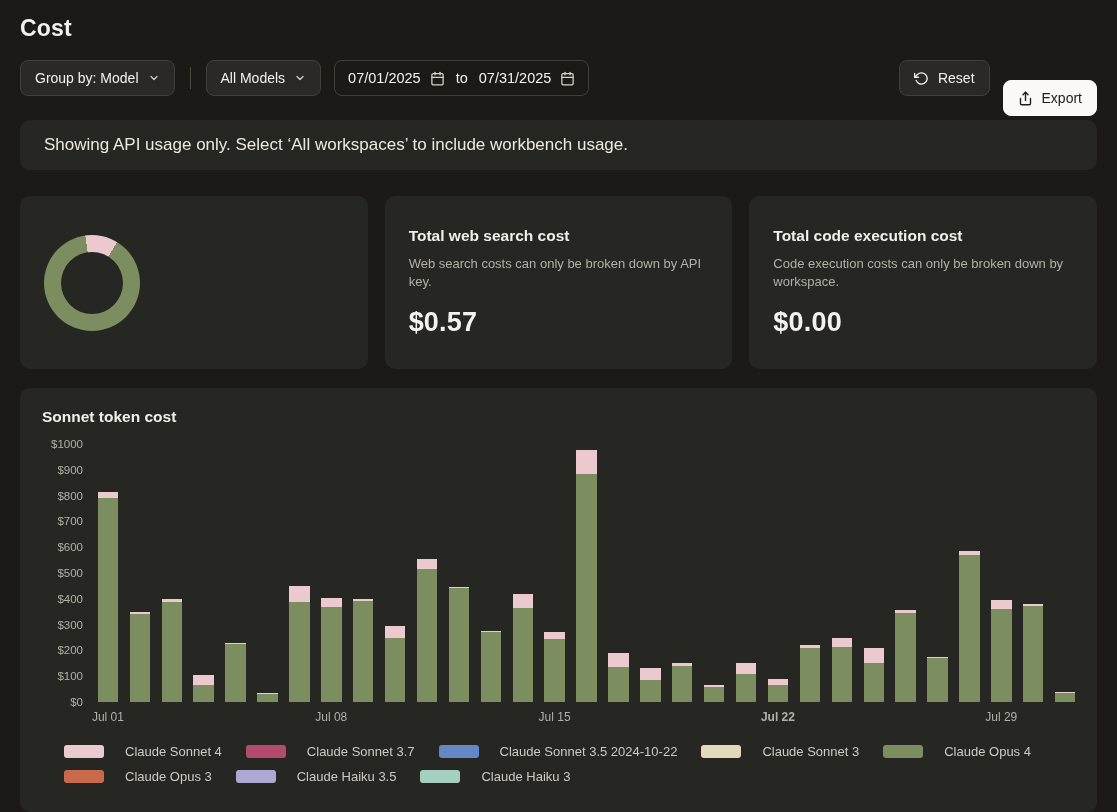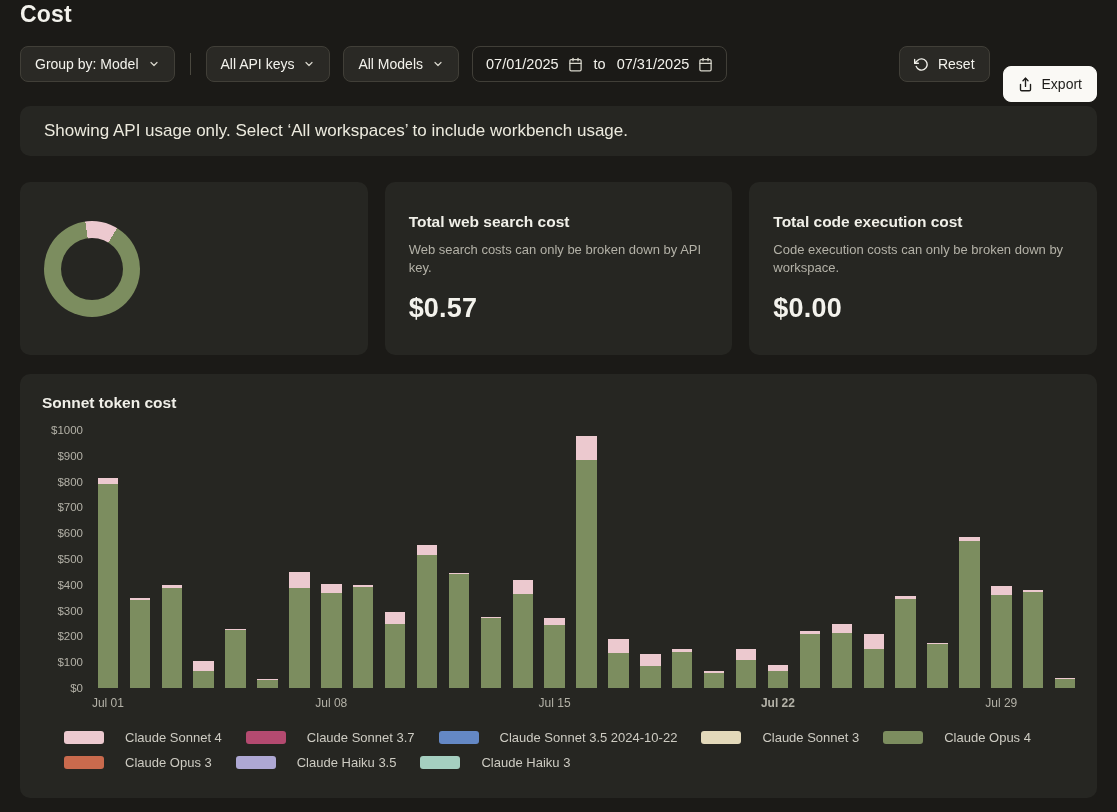--- a/index.html
+++ b/index.html
@@ -13,21 +13,21 @@
     --pink:#ecc9cf;
     --light-btn:#faf9f5;
   }
   *{box-sizing:border-box;}
   html,body{margin:0;padding:0;}
   body{
     width:1117px;height:812px;overflow:hidden;
     background:var(--bg);color:var(--text);
     font-family:"Liberation Sans","DejaVu Sans",sans-serif;
   }
-  .page{padding:0 20px 0 20px;}
+  .page{padding:14px 20px 0 20px;}
   h1.page-title{margin:0;font-size:23px;font-weight:700;letter-spacing:.2px;line-height:28px;}
 
   
   .toolbar{display:flex;align-items:center;gap:13px;margin-top:18px;height:36px;}
   .btn{
     display:inline-flex;align-items:center;gap:9px;height:36px;padding:0 14px;
     background:#2a2925;border:1px solid var(--border);border-radius:8px;
     color:var(--text);font-size:14px;font-family:inherit;cursor:pointer;white-space:nowrap;
   }
   .btn svg{flex:none;}
@@ -86,26 +86,20 @@
   <div class="toolbar">
     <button class="btn">
       <span>Group by: Model</span>
       <svg width="12" height="12" viewBox="0 0 24 24" fill="none" stroke="#d8d6cc" stroke-width="2.4" stroke-linecap="round" stroke-linejoin="round">
           <polyline points="6 9 12 15 18 9"></polyline>
         </svg>
     </button>
 
     <span class="vdivider"></span>
 
-    <button class="btn">
-      <span>All API keys</span>
-      <svg width="12" height="12" viewBox="0 0 24 24" fill="none" stroke="#d8d6cc" stroke-width="2.4" stroke-linecap="round" stroke-linejoin="round">
-          <polyline points="6 9 12 15 18 9"></polyline>
-        </svg>
-    </button>
 
     <button class="btn">
       <span>All Models</span>
       <svg width="12" height="12" viewBox="0 0 24 24" fill="none" stroke="#d8d6cc" stroke-width="2.4" stroke-linecap="round" stroke-linejoin="round">
           <polyline points="6 9 12 15 18 9"></polyline>
         </svg>
     </button>
 
     <div class="date-range">
       <span>07/01/2025</span>

